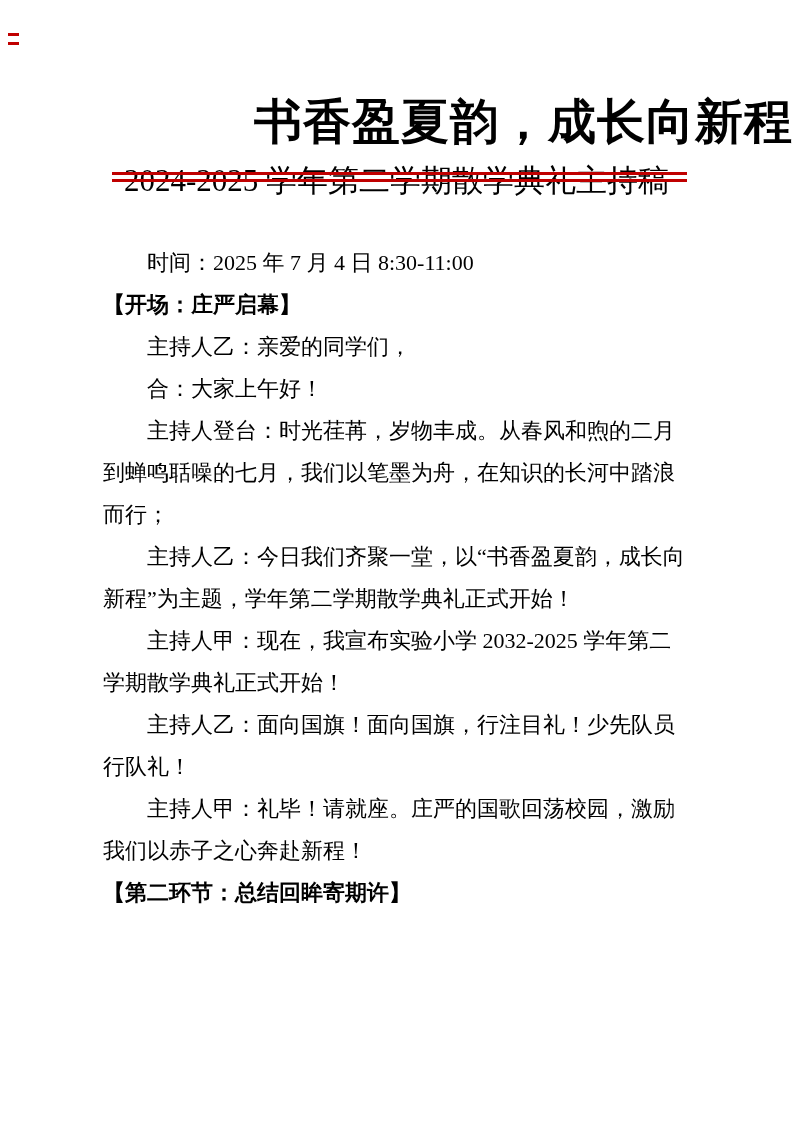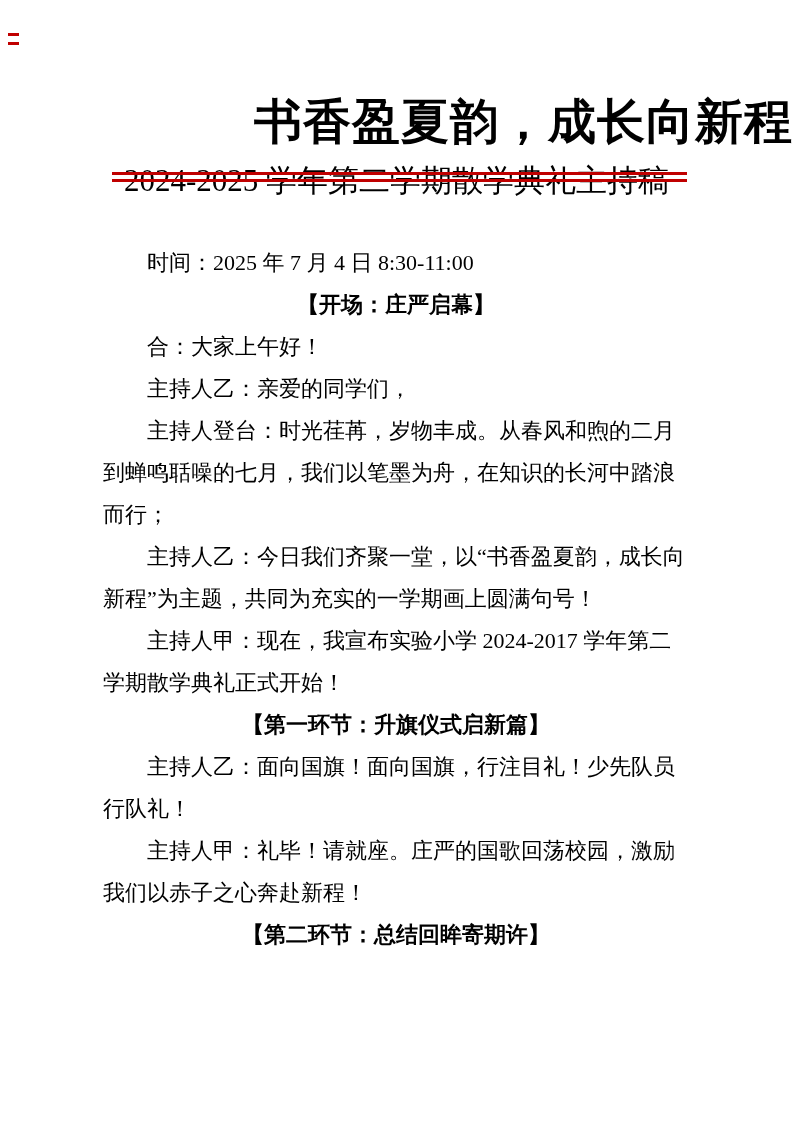--- a/index.html
+++ b/index.html
@@ -73,21 +73,21 @@
     margin-top: 44px;
   }
   .doc-body p {
     margin: 0;
     padding: 0;
   }
   .indent {
     text-indent: 2em;
   }
   .heading {
-    text-align: center;
+    text-align: left;
     font-weight: 700;
     text-indent: 0;
   }
 </style>
 </head>
 <body>
 
 <div class="page">
 
   <span class="rev-mark rev-mark-1"></span>
@@ -97,24 +97,23 @@
 
   <div class="subtitle-wrap">
     <span class="strike strike-1"></span>
     <span class="strike strike-2"></span>
     <h2 class="doc-subtitle">2024-2025 学年第二学期散学典礼主持稿</h2>
   </div>
 
   <div class="doc-body">
     <p class="indent">时间：2025 年 7 月 4 日 8:30-11:00</p>
     <p class="heading">【开场：庄严启幕】</p>
+    <p class="indent">主持人乙：亲爱的同学们，</p>
     <p class="indent">合：大家上午好！</p>
-    <p class="indent">主持人乙：亲爱的同学们，</p>
     <p class="indent">主持人登台：时光荏苒，岁物丰成。从春风和煦的二月到蝉鸣聒噪的七月，我们以笔墨为舟，在知识的长河中踏浪而行；</p>
-    <p class="indent">主持人乙：今日我们齐聚一堂，以“书香盈夏韵，成长向新程”为主题，共同为充实的一学期画上圆满句号！</p>
-    <p class="indent">主持人甲：现在，我宣布实验小学 2024-2017 学年第二学期散学典礼正式开始！</p>
-    <p class="heading">【第一环节：升旗仪式启新篇】</p>
+    <p class="indent">主持人乙：今日我们齐聚一堂，以“书香盈夏韵，成长向新程”为主题，学年第二学期散学典礼正式开始！</p>
+    <p class="indent">主持人甲：现在，我宣布实验小学 2032-2025 学年第二学期散学典礼正式开始！</p>
     <p class="indent">主持人乙：面向国旗！面向国旗，行注目礼！少先队员行队礼！</p>
     <p class="indent">主持人甲：礼毕！请就座。庄严的国歌回荡校园，激励我们以赤子之心奔赴新程！</p>
     <p class="heading">【第二环节：总结回眸寄期许】</p>
   </div>
 
 </div>
 
 </body></html>

